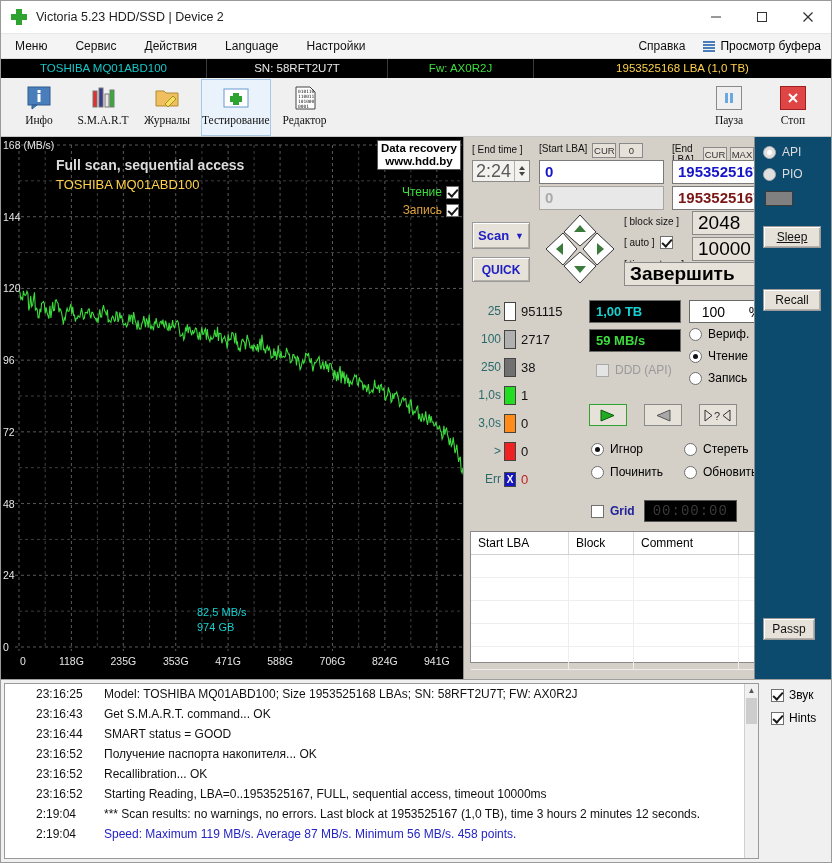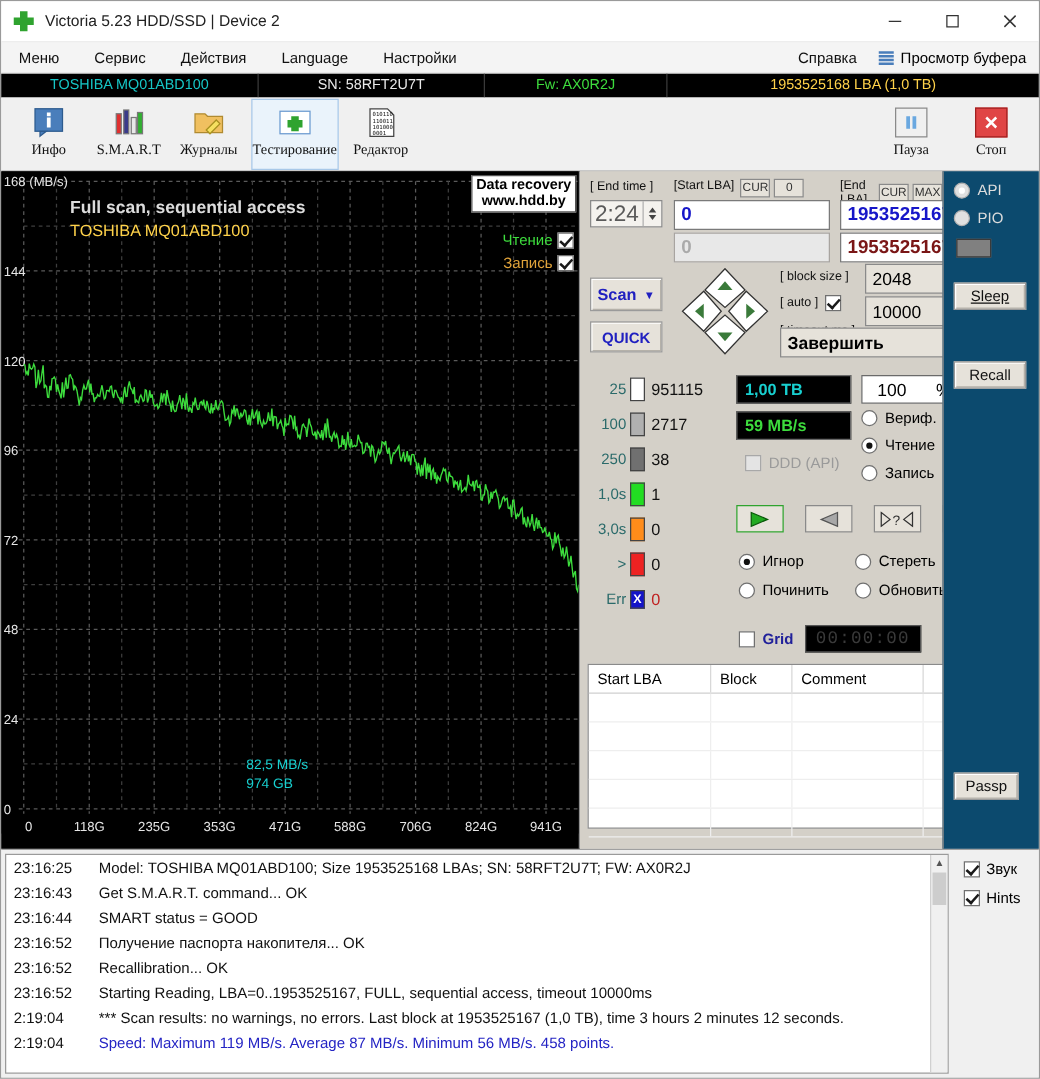--- a/index.html
+++ b/index.html
@@ -241,21 +241,21 @@
     color: #111;
   }
   .btn-scan { color: #2020c0; font-weight: bold; font-size: 13px; }
   .btn-quick { color: #2020c0; font-weight: bold; font-size: 12px; }
 
   .sel {
     background: #e6e2da; border: 1px solid #8a8a8a;
     display: flex; align-items: center;
     box-sizing: border-box; padding-left: 5px;
   }
-  .sel .txt { flex: 1; font-size: 14px; }
+  .sel .txt { flex: 1; font-size: 19px; }
   .sel .chev {
     width: 18px; text-align: center; color: #555; font-size: 11px;
   }
 
   .cbox {
     width: 13px; height: 13px;
     background: #fff; border: 1px solid #707070;
     box-sizing: border-box; position: relative;
     display: inline-block; vertical-align: middle;
   }
@@ -329,21 +329,21 @@
   
   .logwrap {
     height: 182px; min-height: 182px;
     display: flex;
     background: #f0f0f0;
     border-top: 1px solid #a0a0a0;
   }
   .logbox {
     flex: 1; background: #fff;
     border: 1px solid #9a9a9a; margin: 3px 0 3px 3px;
-    position: relative; overflow: hidden;
+    position: relative; overflow: hidden; padding-left: 25px;
   }
   .logline {
     display: flex; height: 20px; align-items: center;
     font-size: 12px; padding-left: 6px;
   }
   .logtime { width: 68px; color: #111; }
   .logtxt { color: #111; }
   .logtxt.blue { color: #2424c4; }
   .logscroll {
     position: absolute; right: 0; top: 0; bottom: 0; width: 13px;

